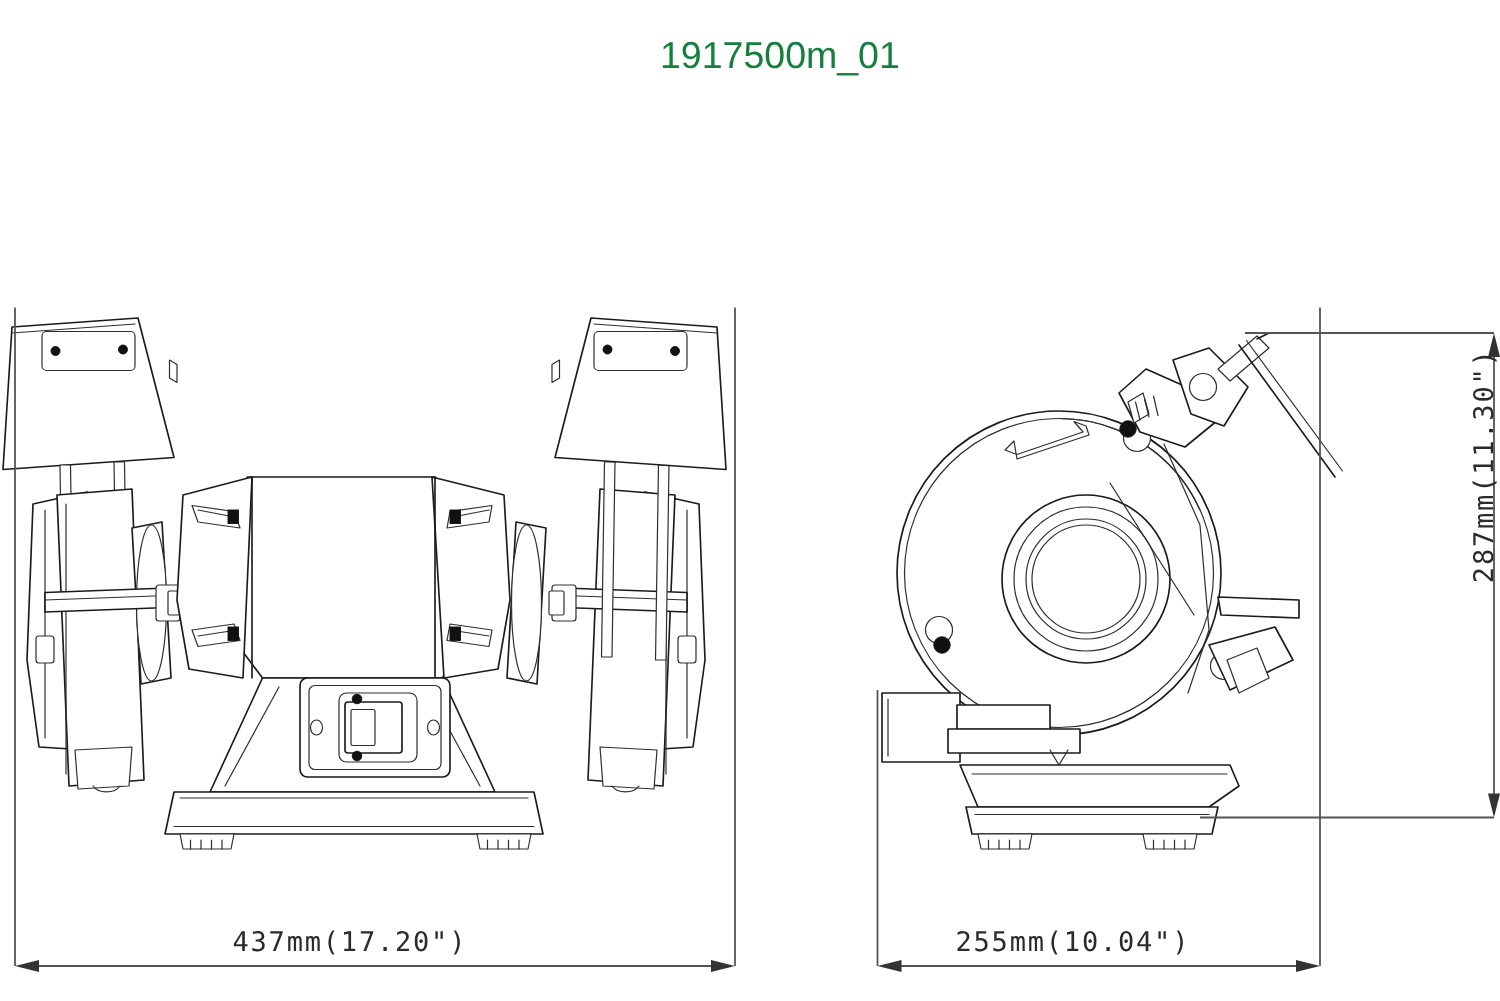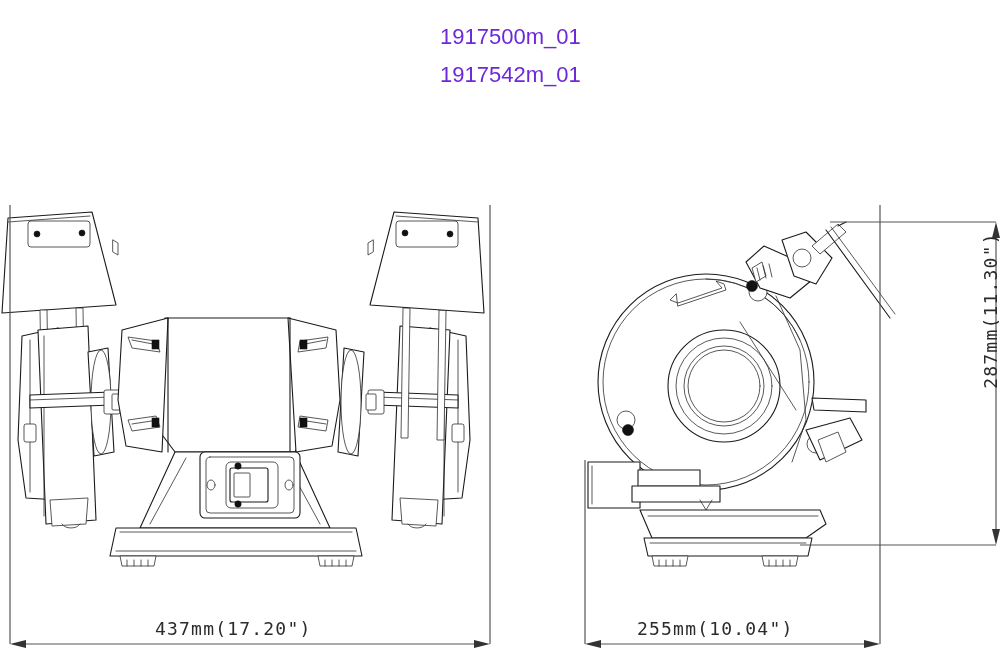--- a/index.html
+++ b/index.html
@@ -23,23 +23,23 @@
   }
   .title-block {
     position: absolute;
     left: 440px;
     top: 18px;
     width: 420px;
     text-align: left;
   }
   .title-line {
     font-family: "Liberation Sans", sans-serif;
-    font-size: 22px;
+    font-size: 25px;
     line-height: 38px;
-    color: #6d28d9;
+    color: #15803d;
     letter-spacing: 0px;
     white-space: nowrap;
   }
   .dim-text {
     position: absolute;
     font-family: "DejaVu Sans Mono", monospace;
     font-size: 18px;
     color: #2b2b2b;
     white-space: nowrap;
     letter-spacing: 1.2px;
@@ -74,21 +74,20 @@
   .dot { fill: #111111; stroke: #111111; stroke-width: 0.6; }
   .arrowhead { fill: #333333; stroke: none; }
 </style>
 </head>
 <body>
 
 <div id="sheet">
 
   <div class="title-block">
     <div class="title-line">1917500m_01</div>
-    <div class="title-line">1917542m_01</div>
   </div>
 
   <svg class="draw" viewBox="0 0 1000 667">
 
     <g>
 
       <g>
         <path class="fill-w" d="M8,218 L92,212 L116,305 L2,313 Z"></path>
         <path class="ln-thin" d="M8,222 L90,216"></path>
         <rect class="fill-w-thin" x="28" y="221" width="62" height="26" rx="3"></rect>

